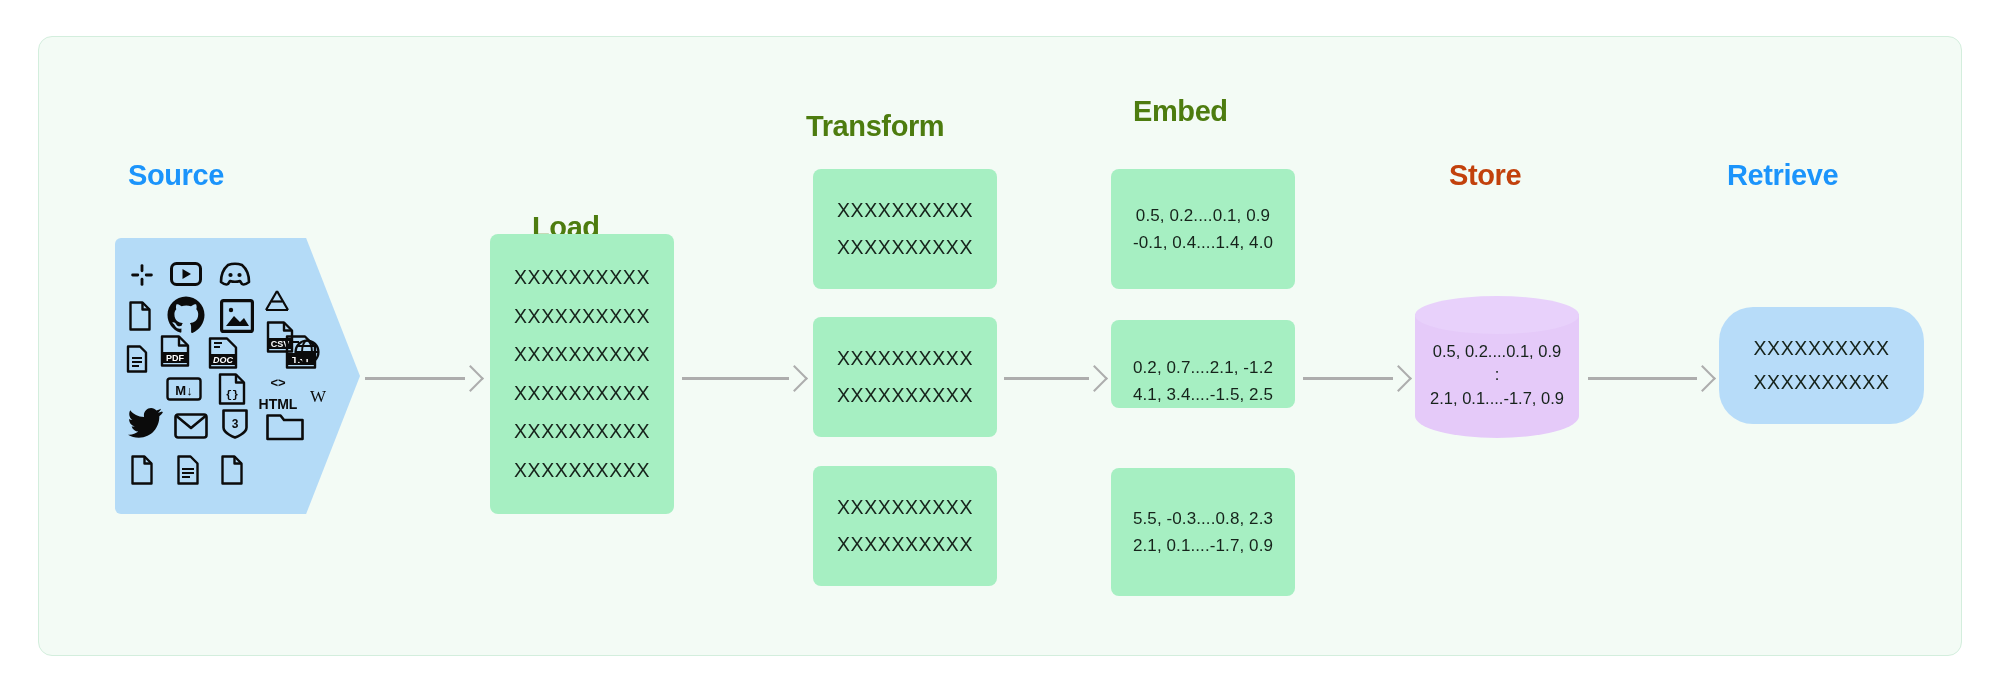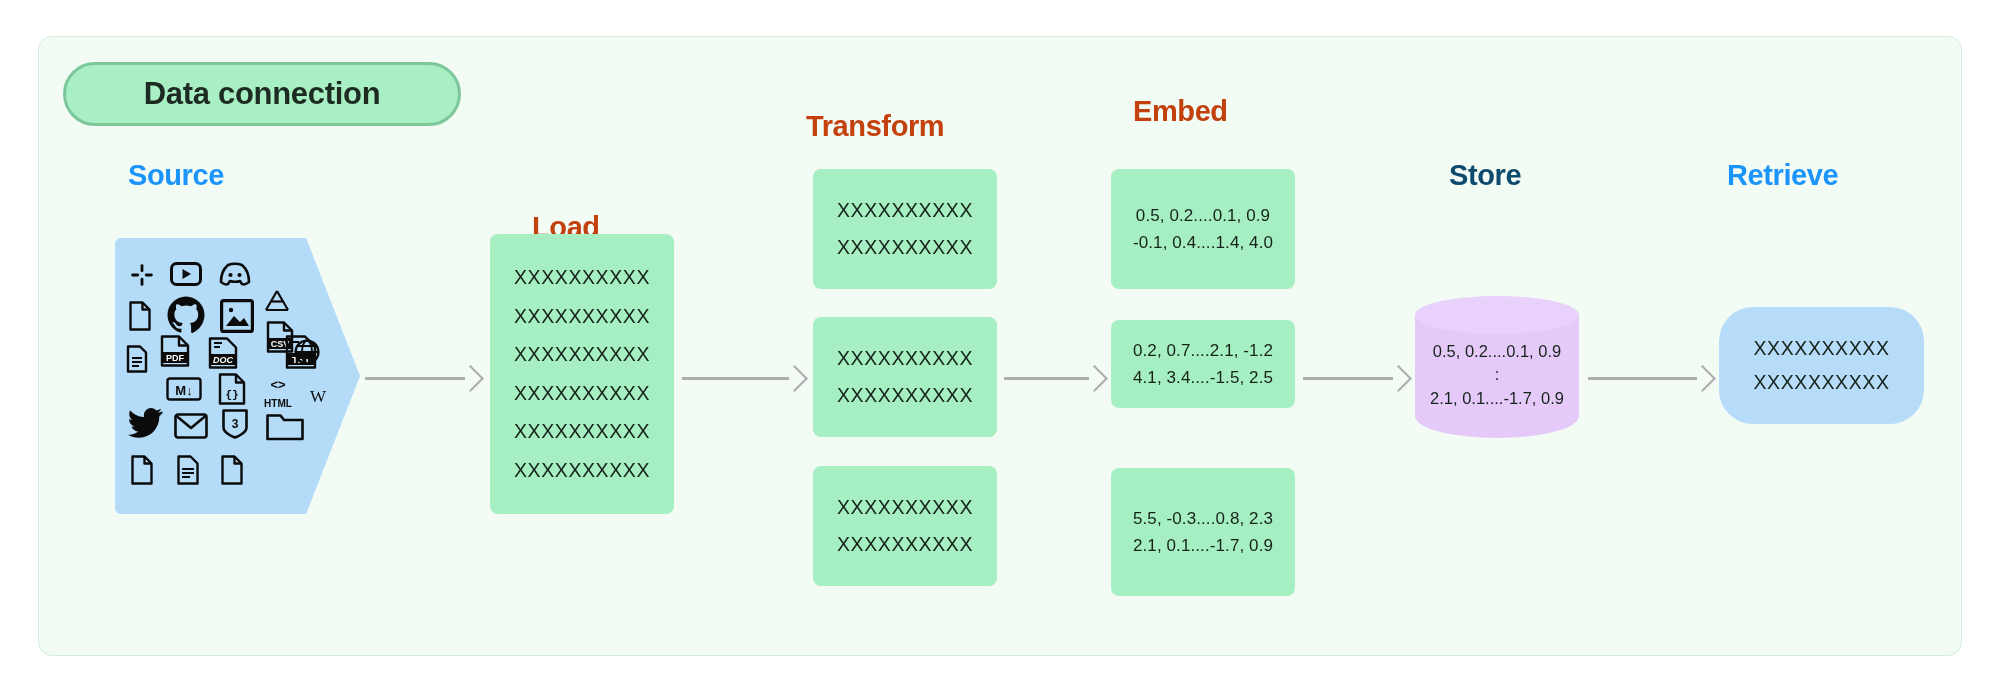--- a/index.html
+++ b/index.html
@@ -12,22 +12,22 @@
 
   
   .title-pill{position:absolute;left:63px;top:62px;width:398px;height:64px;
               background:#a8efc3;border:3px solid #7cc79a;border-radius:32px;
               display:flex;align-items:center;justify-content:center;box-sizing:border-box;}
   .title-pill span{font-size:31px;font-weight:bold;color:#1d2b22;letter-spacing:-0.3px;}
 
   
   .hdr{position:absolute;font-size:29px;font-weight:bold;letter-spacing:-0.4px;white-space:nowrap;}
   .hdr.blue{color:#1b94fb;}
-  .hdr.green{color:#c2410c;}
-  .hdr.purple{color:#0c4a6e;}
+  .hdr.green{color:#4d7c0f;}
+  .hdr.purple{color:#c2410c;}
 
   .h-source  {left:128px; top:159px;}
   .h-load    {left:532px; top:164px;margin-top:47px;}
   .h-transform{left:806px;top:110px;}
   .h-embed   {left:1133px;top:95px;}
   .h-store   {left:1449px;top:159px;}
   .h-retrieve{left:1727px;top:159px;}
 
   
   .source-shape{position:absolute;left:115px;top:238px;width:245px;height:276px;
@@ -44,21 +44,21 @@
   .card .ln{font-size:19.5px;color:#16231b;letter-spacing:0.6px;line-height:1;}
   .card.load .ln{margin:9.5px 0;}
   .card.tx .ln{margin:8.5px 0;}
   .card.em .ln{font-size:17px;letter-spacing:0.1px;margin:5px 0;}
 
   .c-load{left:490px;top:234px;width:184px;height:280px;}
   .c-tx1{left:813px;top:169px;width:184px;height:120px;}
   .c-tx2{left:813px;top:317px;width:184px;height:120px;}
   .c-tx3{left:813px;top:466px;width:184px;height:120px;}
   .c-em1{left:1111px;top:169px;width:184px;height:120px;}
-  .c-em2{left:1111px;top:320px;width:184px;height:88px;}
+  .c-em2{left:1111px;top:320px;width:184px;height:88px;justify-content:flex-end;}
   .c-em3{left:1111px;top:468px;width:184px;height:128px;}
 
   
   .cyl{position:absolute;left:1415px;top:296px;width:164px;height:160px;}
   .cyl-body{position:absolute;left:0;top:18px;width:164px;height:124px;background:#e5caf9;
             border-radius:0 0 82px 82px/0 0 22px 22px;}
   .cyl-top{position:absolute;left:0;top:0;width:164px;height:38px;background:#e8d1fb;border-radius:50%;}
   .cyl-txt{position:absolute;left:0;top:44px;width:164px;text-align:center;}
   .cyl-txt .ln{font-size:16.5px;color:#16231b;line-height:1.42;}
 
@@ -81,23 +81,20 @@
   .a5{left:1588px;top:367px;width:124px;}
   .a1 .shaft{width:100px;} .a2 .shaft{width:107px;} .a3 .shaft{width:85px;}
   .a4 .shaft{width:90px;}  .a5 .shaft{width:109px;}
 </style>
 </head>
 <body>
 
 <div class="canvas">
   <div class="frame"></div>
 
-  <div class="title-pill">
-    <span>Data connection</span>
-  </div>
 
   <div class="hdr blue h-source">Source</div>
   <div class="hdr green h-load">Load</div>
   <div class="hdr green h-transform">Transform</div>
   <div class="hdr green h-embed">Embed</div>
   <div class="hdr purple h-store">Store</div>
   <div class="hdr blue h-retrieve">Retrieve</div>
 
   <div class="source-shape"></div>
   <div class="icon-grid">
@@ -203,21 +200,21 @@
     </div>
     <div class="ic" style="left:102px;top:134px;width:30px;height:34px;">
       <svg width="28" height="32" viewBox="0 0 28 32">
         <path d="M2 1.5h16l8 8v21H2z" fill="none" stroke="#0b0b0b" stroke-width="2.4" stroke-linejoin="round"></path>
         <path d="M18 1.5v8h8" fill="none" stroke="#0b0b0b" stroke-width="2.4" stroke-linejoin="round"></path>
         <text x="14" y="25" font-size="11" font-weight="bold" fill="#0b0b0b" text-anchor="middle" font-family="Liberation Mono, monospace">{}</text>
       </svg>
     </div>
     <div class="ic ic-txt" style="left:142px;top:140px;width:42px;height:30px;flex-direction:column;">
       <span style="font-size:13px;">&lt;&gt;</span>
-      <span style="font-size:10px;margin-top:8px;">HTML</span>
+      <span style="font-size:14px;margin-top:8px;">HTML</span>
     </div>
     <div class="ic" style="left:190px;top:146px;width:26px;height:24px;">
       <svg width="24" height="22" viewBox="0 0 24 22">
         <text x="12" y="17" font-size="17" fill="#0b0b0b" text-anchor="middle" font-family="Liberation Serif, serif">W</text>
       </svg>
     </div>
 
     <div class="ic" style="left:12px;top:168px;width:38px;height:34px;">
       <svg width="36" height="32" viewBox="0 0 36 32">
         <path d="M34 4.5c-1.3.6-2.7 1-4.2 1.2 1.5-.9 2.7-2.3 3.2-4-1.4.8-3 1.4-4.6 1.8C27.1 2 25.2 1 23.1 1c-4 0-7.2 3.3-7.2 7.3 0 .6.1 1.1.2 1.7C10 9.7 5.3 7.1 2.2 3.2c-.6 1.1-1 2.3-1 3.7 0 2.5 1.3 4.8 3.2 6.1-1.2 0-2.3-.4-3.3-.9v.1c0 3.5 2.5 6.5 5.8 7.2-.6.2-1.2.2-1.9.2-.5 0-.9 0-1.4-.1.9 2.9 3.6 5 6.7 5.1-2.5 2-5.6 3.1-8.9 3.1-.6 0-1.2 0-1.7-.1 3.2 2 7 3.2 11.1 3.2 13.3 0 20.5-11.1 20.5-20.7v-.9c1.4-1 2.6-2.3 3.6-3.7z" fill="#0b0b0b"></path>

